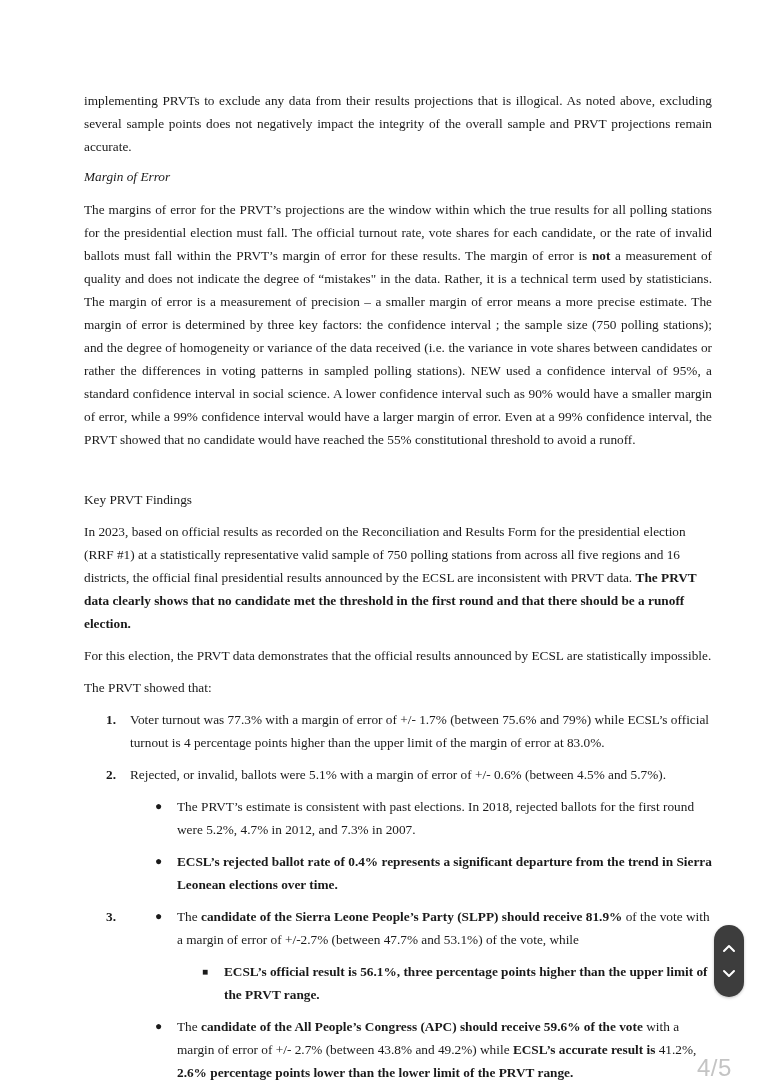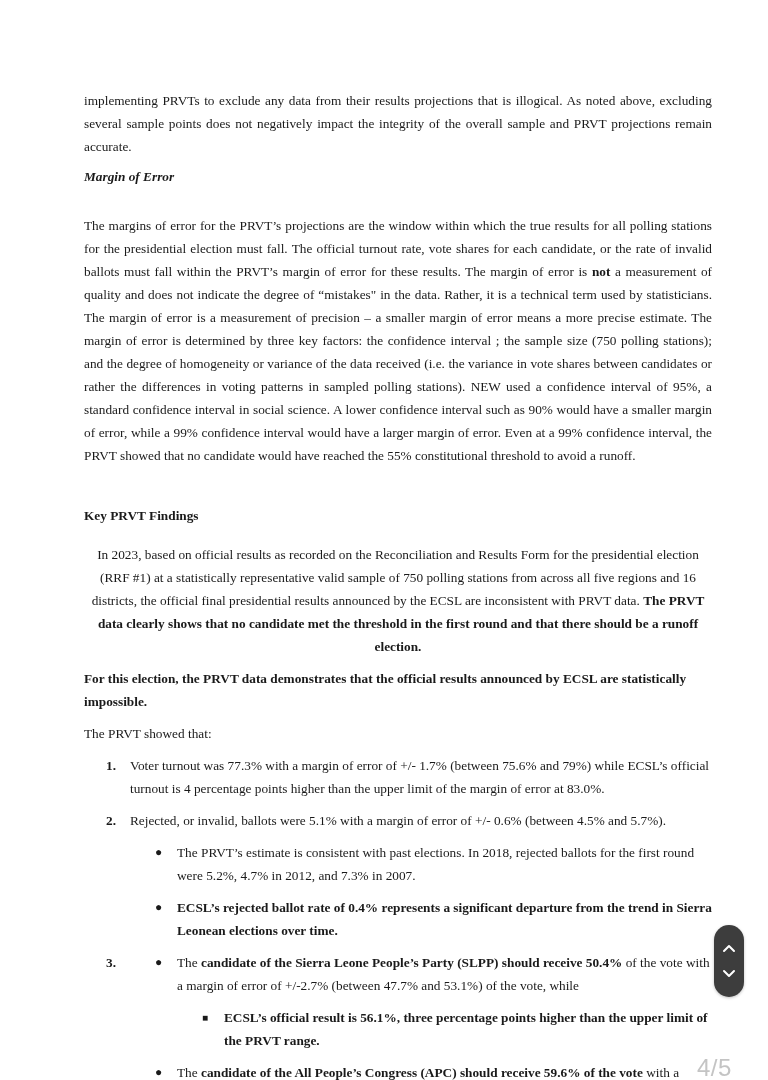--- a/index.html
+++ b/index.html
@@ -5,25 +5,25 @@
   html, body { margin: 0; padding: 0; }
   body {
     width: 768px; height: 1080px; overflow: hidden; position: relative;
     background: #ffffff; color: #1a1a1a;
     font-family: "Liberation Serif", "DejaVu Serif", serif;
   }
   .page { position: absolute; left: 84px; top: 89px; width: 628px; font-size: 13.3px; line-height: 23px; }
   p { margin: 0; }
   .justify { text-align: justify; }
   .p1 { margin-bottom: 7px; }
-  .h-italic { font-weight: bold; font-style: italic; margin-bottom: 26px; }
+  .h-italic { font-weight: normal; font-style: italic; margin-bottom: 10px; }
   .p2 { margin-bottom: 12px; }
-  .h-key { font-weight: bold; margin-top: 37px; margin-bottom: 16px; }
-  .p3 { margin-bottom: 9px; text-align: center; }
-  .p4 { font-weight: bold; margin-bottom: 9px; }
+  .h-key { font-weight: normal; margin-top: 37px; margin-bottom: 9px; }
+  .p3 { margin-bottom: 9px; }
+  .p4 { font-weight: normal; margin-bottom: 9px; }
   .p5 { margin-bottom: 9px; }
   b { font-weight: bold; }
   ol.findings { list-style: none; margin: 0; padding: 0; }
   ol.findings > li { position: relative; padding-left: 46px; margin-bottom: 9px; }
   .num { position: absolute; left: 22px; top: 0; font-weight: bold; }
   ul.bullets { list-style: none; margin: 9px 0 0 0; padding: 0; }
   ul.bullets > li { position: relative; padding-left: 47px; margin-bottom: 9px; }
   .dot { position: absolute; left: 25px; top: 0; font-size: 12px; }
   ul.sub { list-style: none; margin: 9px 0 0 0; padding: 0; }
   ul.sub > li { position: relative; padding-left: 47px; font-weight: bold; }
@@ -72,21 +72,21 @@
           <span class="dot">●</span>
           <b>ECSL’s rejected ballot rate of 0.4% represents a significant departure from the trend in Sierra Leonean elections over time.</b>
         </li>
       </ul>
     </li>
     <li>
       <span class="num">3.</span>
       <ul class="bullets">
         <li>
           <span class="dot">●</span>
-          <span>The </span><b>candidate of the Sierra Leone People’s Party (SLPP) should receive 50.4%</b><span> of the vote with a margin of error of +/-2.7% (between 47.7% and 53.1%) of the vote, while</span>
+          <span>The </span><b>candidate of the Sierra Leone People’s Party (SLPP) should receive 81.9%</b><span> of the vote with a margin of error of +/-2.7% (between 47.7% and 53.1%) of the vote, while</span>
           <ul class="sub">
             <li>
               <span class="sq">■</span>
               <span>ECSL’s official result is 56.1%, three percentage points higher than the upper limit of the PRVT range.</span>
             </li>
           </ul>
         </li>
         <li>
           <span class="dot">●</span>
           <span>The </span><b>candidate of the All People’s Congress (APC) should receive 59.6% of the vote</b><span> with a margin of error of +/- 2.7%  (between 43.8% and 49.2%) while </span><b>ECSL’s accurate result is</b><span> 41.2%, </span><b>2.6% percentage points lower than the  lower limit of the PRVT range.</b>

